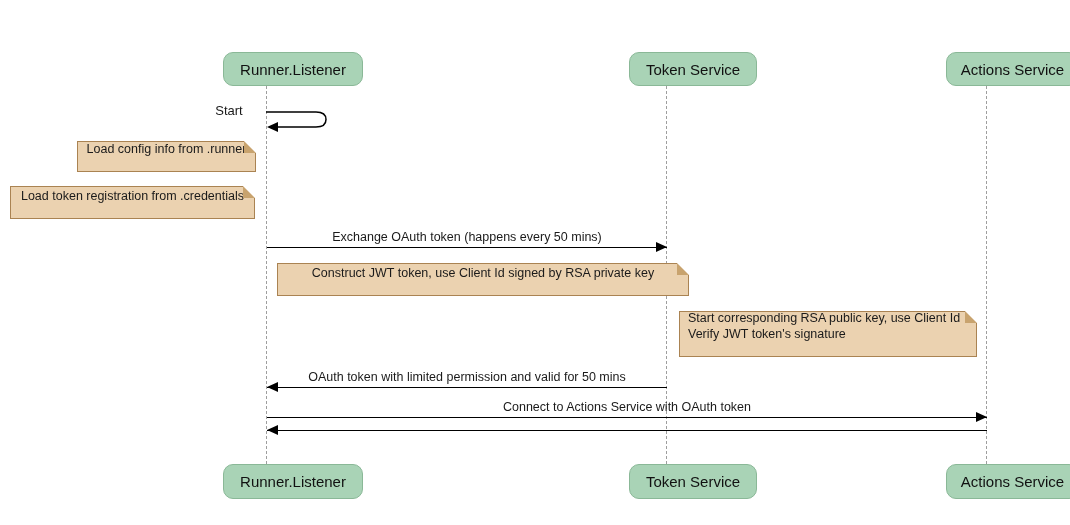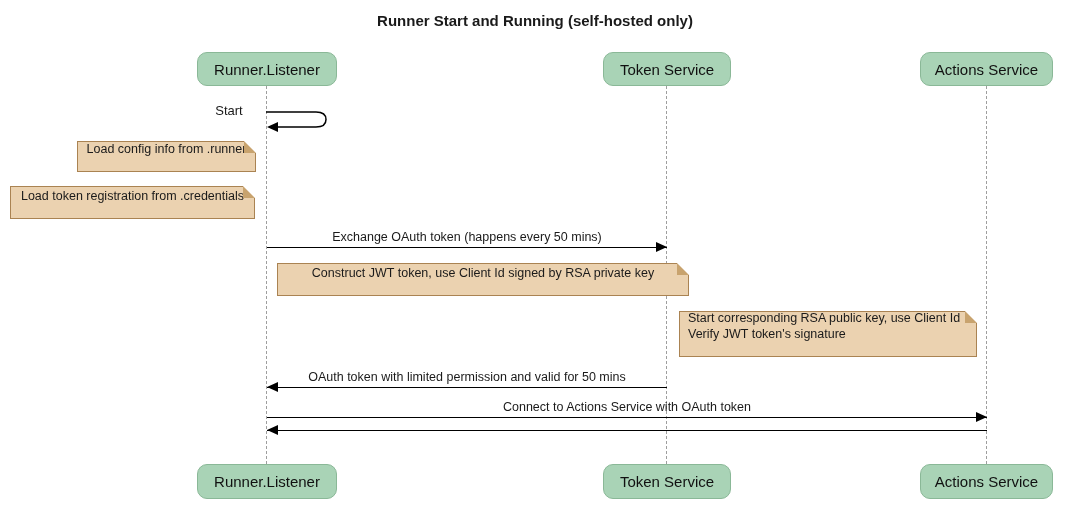--- a/index.html
+++ b/index.html
@@ -21,20 +21,21 @@
     border-left:1px dashed var(--lifeline,#9e9e9e);
   }
   .participant{
     position:absolute;height:34px;
     background:var(--participant-fill,#a9d3b6);
     border:1px solid var(--participant-border,#8ab897);
     border-radius:10px;
     display:flex;align-items:center;justify-content:center;
     font-size:15px;color:#111;
     box-sizing:border-box;
+    margin-left:26px;
   }
   .participant.bottom{height:35px;}
   .note{
     position:absolute;
     background:var(--note-fill,#ebd2b0);
     border:1px solid var(--note-border,#aa8352);
     box-sizing:border-box;
     display:flex;flex-direction:column;justify-content:flex-end;
     font-size:12.5px;line-height:16px;color:#1a1a1a;
     padding:14px 8px;
@@ -76,21 +77,20 @@
     position:absolute;left:200px;top:103px;width:58px;
     text-align:center;font-size:13px;color:#1a1a1a;
   }
   .self-loop{position:absolute;left:266px;top:108px;}
 </style>
 </head>
 <body>
 
 <div class="canvas">
 
-  <div class="title">Runner Start and Running (self-hosted only)</div>
 
   <div class="lifeline" style="left:266px;"></div>
   <div class="lifeline" style="left:666px;"></div>
   <div class="lifeline" style="left:986px;"></div>
 
   <div class="self-label">Start</div>
   <svg class="self-loop" width="66" height="24">
     <path d="M0,4 H50 Q60,4 60,11.5 Q60,19 50,19 H12" stroke="#000" stroke-width="1.5" fill="none"></path>
     <polygon points="12,14 12,24 1,19" fill="#000"></polygon>
   </svg>

